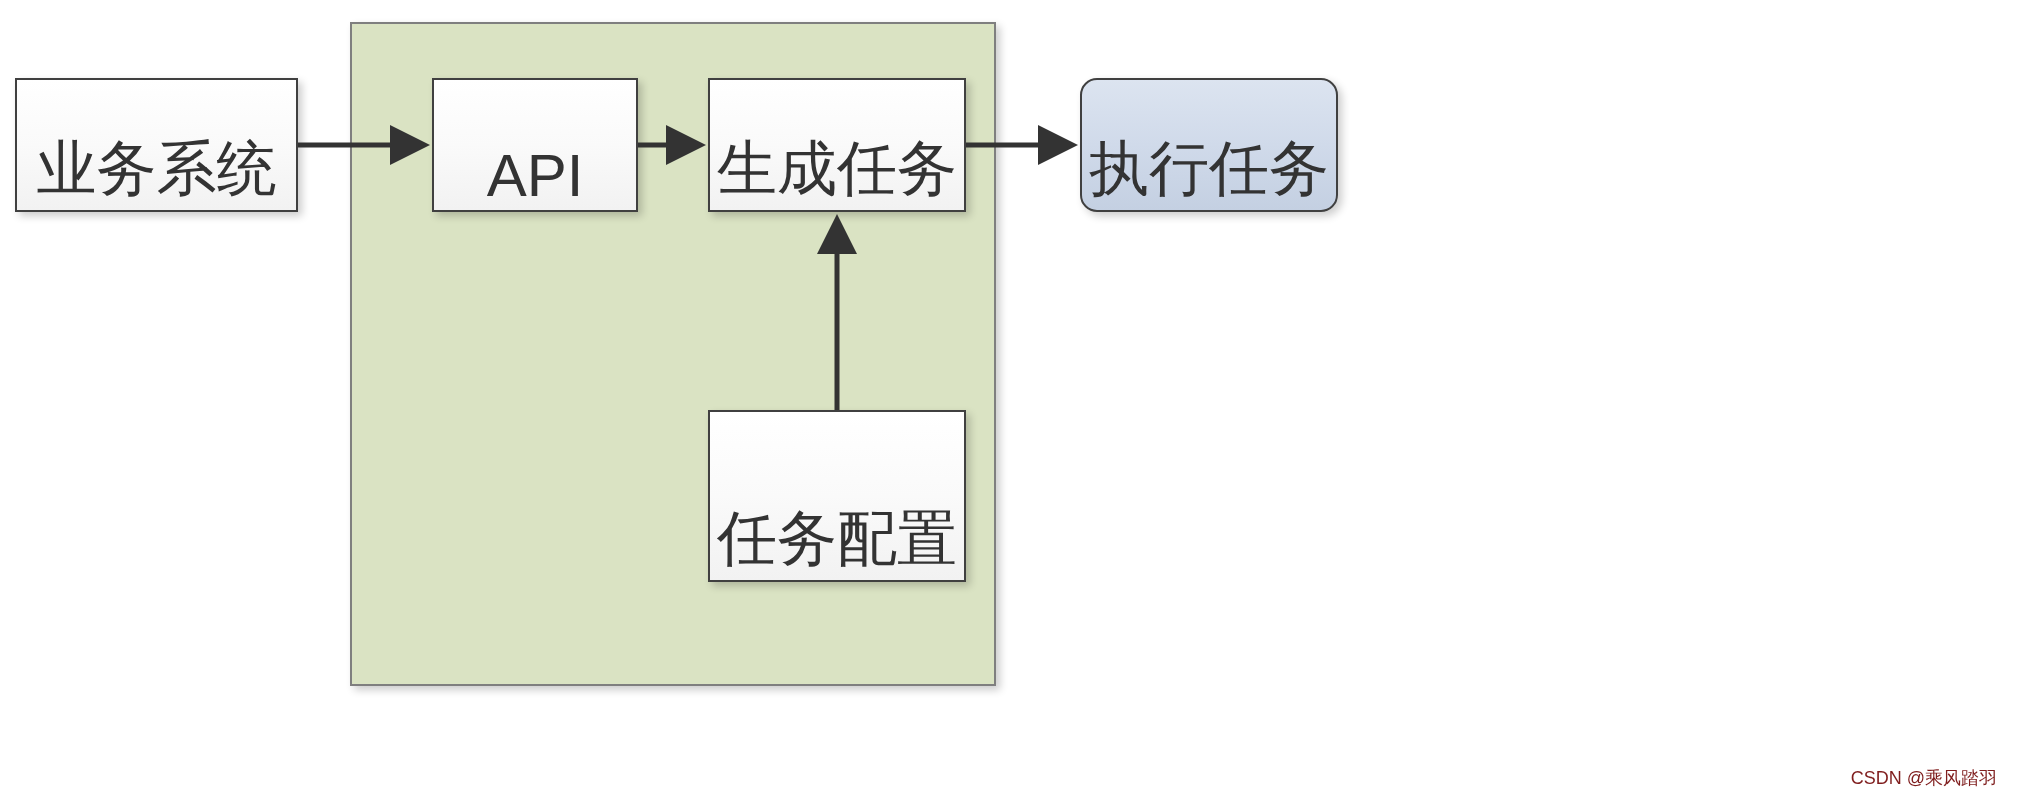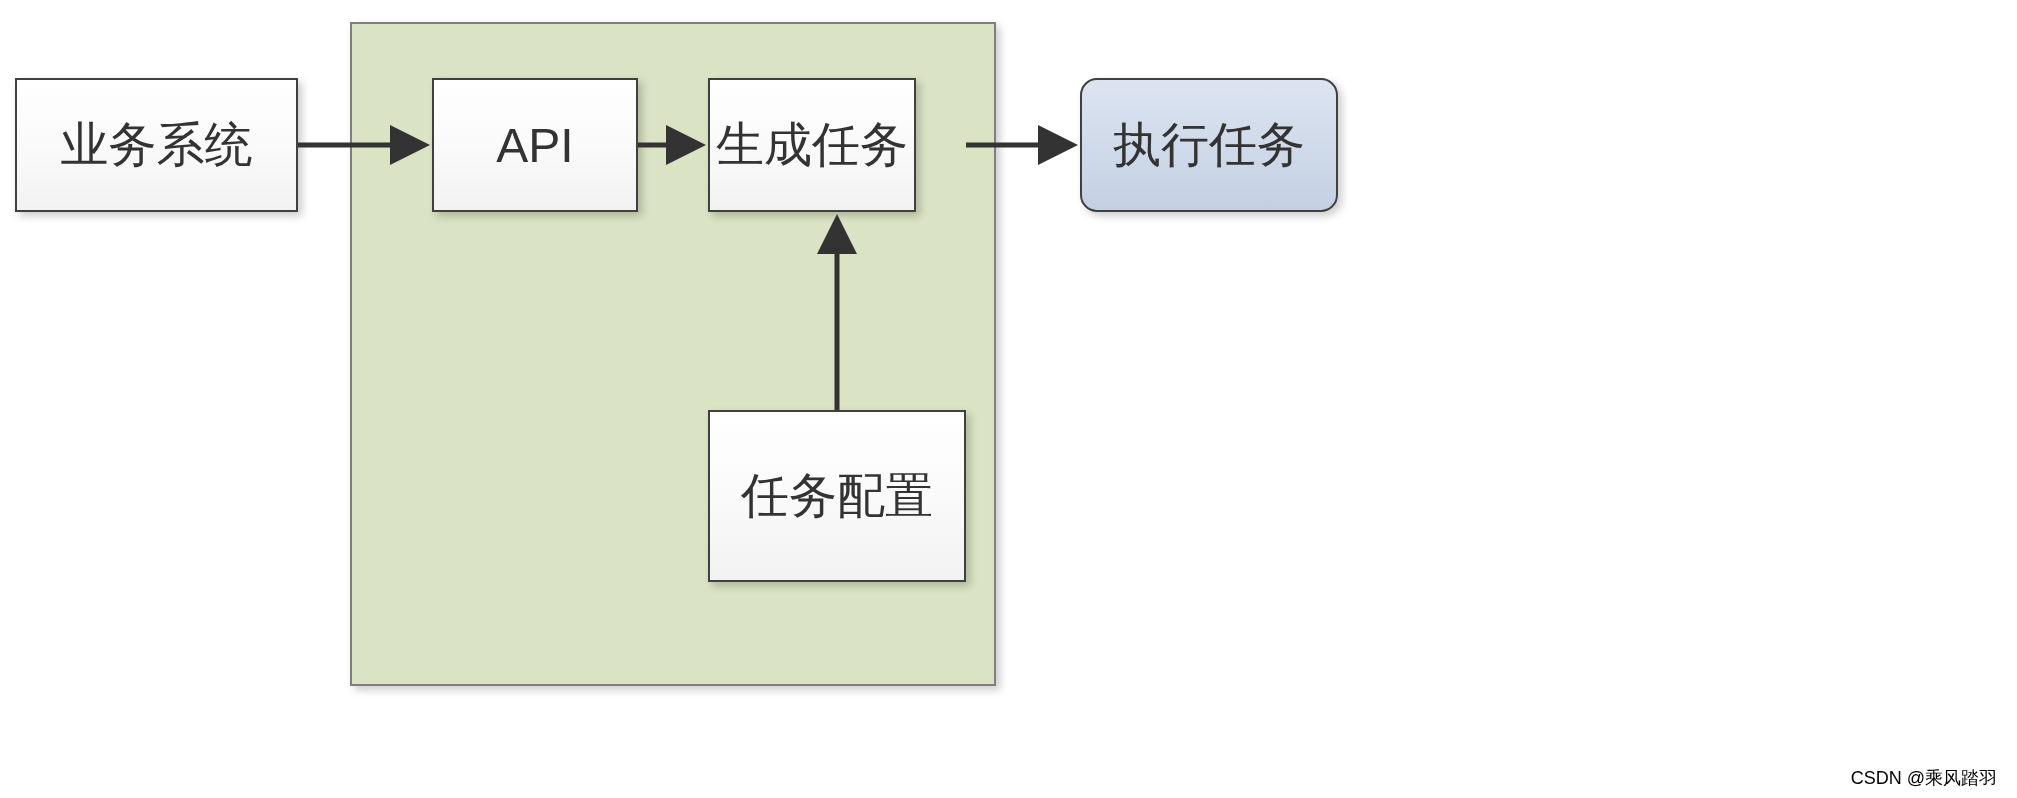--- a/index.html
+++ b/index.html
@@ -17,39 +17,39 @@
     .container-box {
       position: absolute;
       background: #dae3c3;
       border: 2px solid #7f7f7f;
       box-shadow: 4px 4px 8px rgba(0,0,0,0.2);
     }
     .node {
       position: absolute;
       border: 2px solid #404040;
       display: flex;
-      align-items: center;
+      align-items: flex-end;
       justify-content: center;
-      font-size: 48px;
+      font-size: 60px;
       color: #333333;
       box-shadow: 4px 4px 8px rgba(0,0,0,0.2);
     }
     .node-white {
       background: linear-gradient(to bottom, #ffffff 0%, #fafafa 50%, #f2f2f2 100%);
     }
     .node-blue {
       background: linear-gradient(to bottom, #dce4f0 0%, #d0daea 50%, #c4d0e2 100%);
       border-radius: 17px;
     }
     .watermark {
       position: absolute;
       right: 20px;
       bottom: 8px;
       font-size: 18px;
-      color: #000000;
+      color: #7f1d1d;
       font-family: Arial, sans-serif;
       margin-left: 28px;
     }
     svg.arrows {
       position: absolute;
       top: 0;
       left: 0;
       width: 2017px;
       height: 798px;
       pointer-events: none;
@@ -61,21 +61,21 @@
 <div class="container-box" style="left:350px; top:22px; width:646px; height:664px;"></div>
 
 <div class="node node-white" style="left:15px; top:78px; width:283px; height:134px;">
   <span>业务系统</span>
 </div>
 
 <div class="node node-white" style="left:432px; top:78px; width:206px; height:134px;">
   <span>API</span>
 </div>
 
-<div class="node node-white" style="left:708px; top:78px; width:208px; height:134px;">
+<div class="node node-white" style="left:708px; top:78px; width:258px; height:134px;">
   <span>生成任务</span>
 </div>
 
 <div class="node node-white" style="left:708px; top:410px; width:258px; height:172px;">
   <span>任务配置</span>
 </div>
 
 <div class="node node-blue" style="left:1080px; top:78px; width:258px; height:134px;">
   <span>执行任务</span>
 </div>

